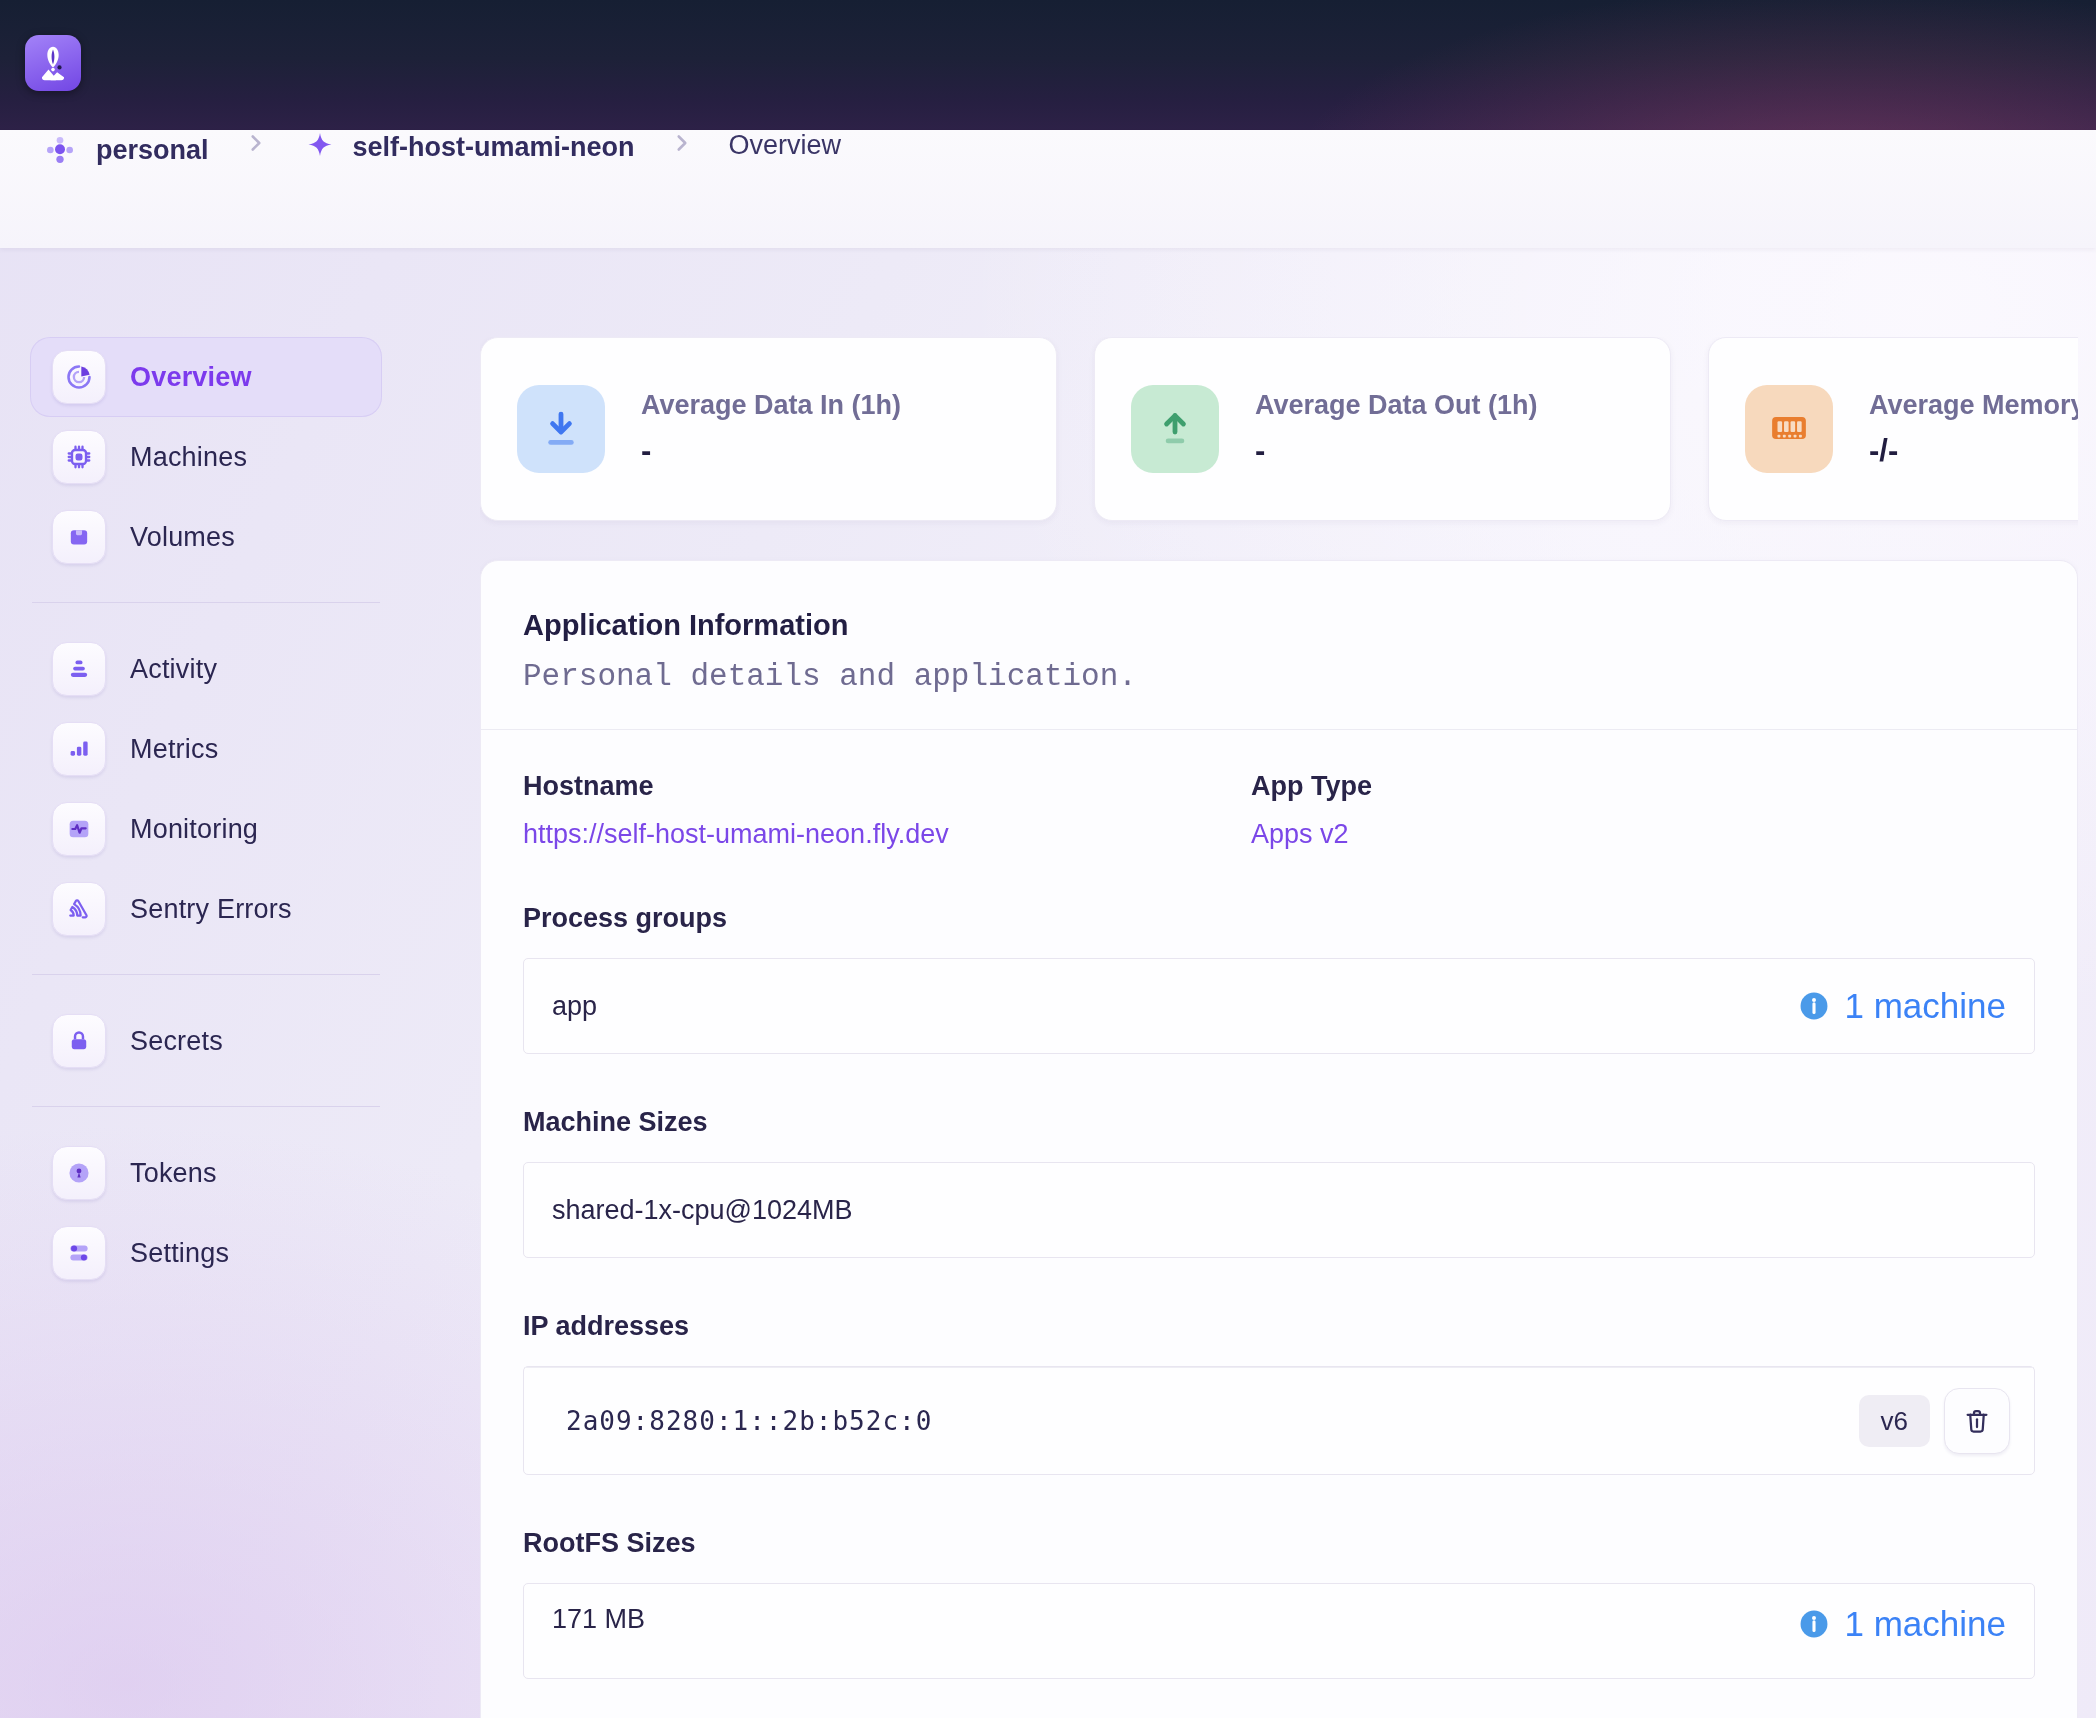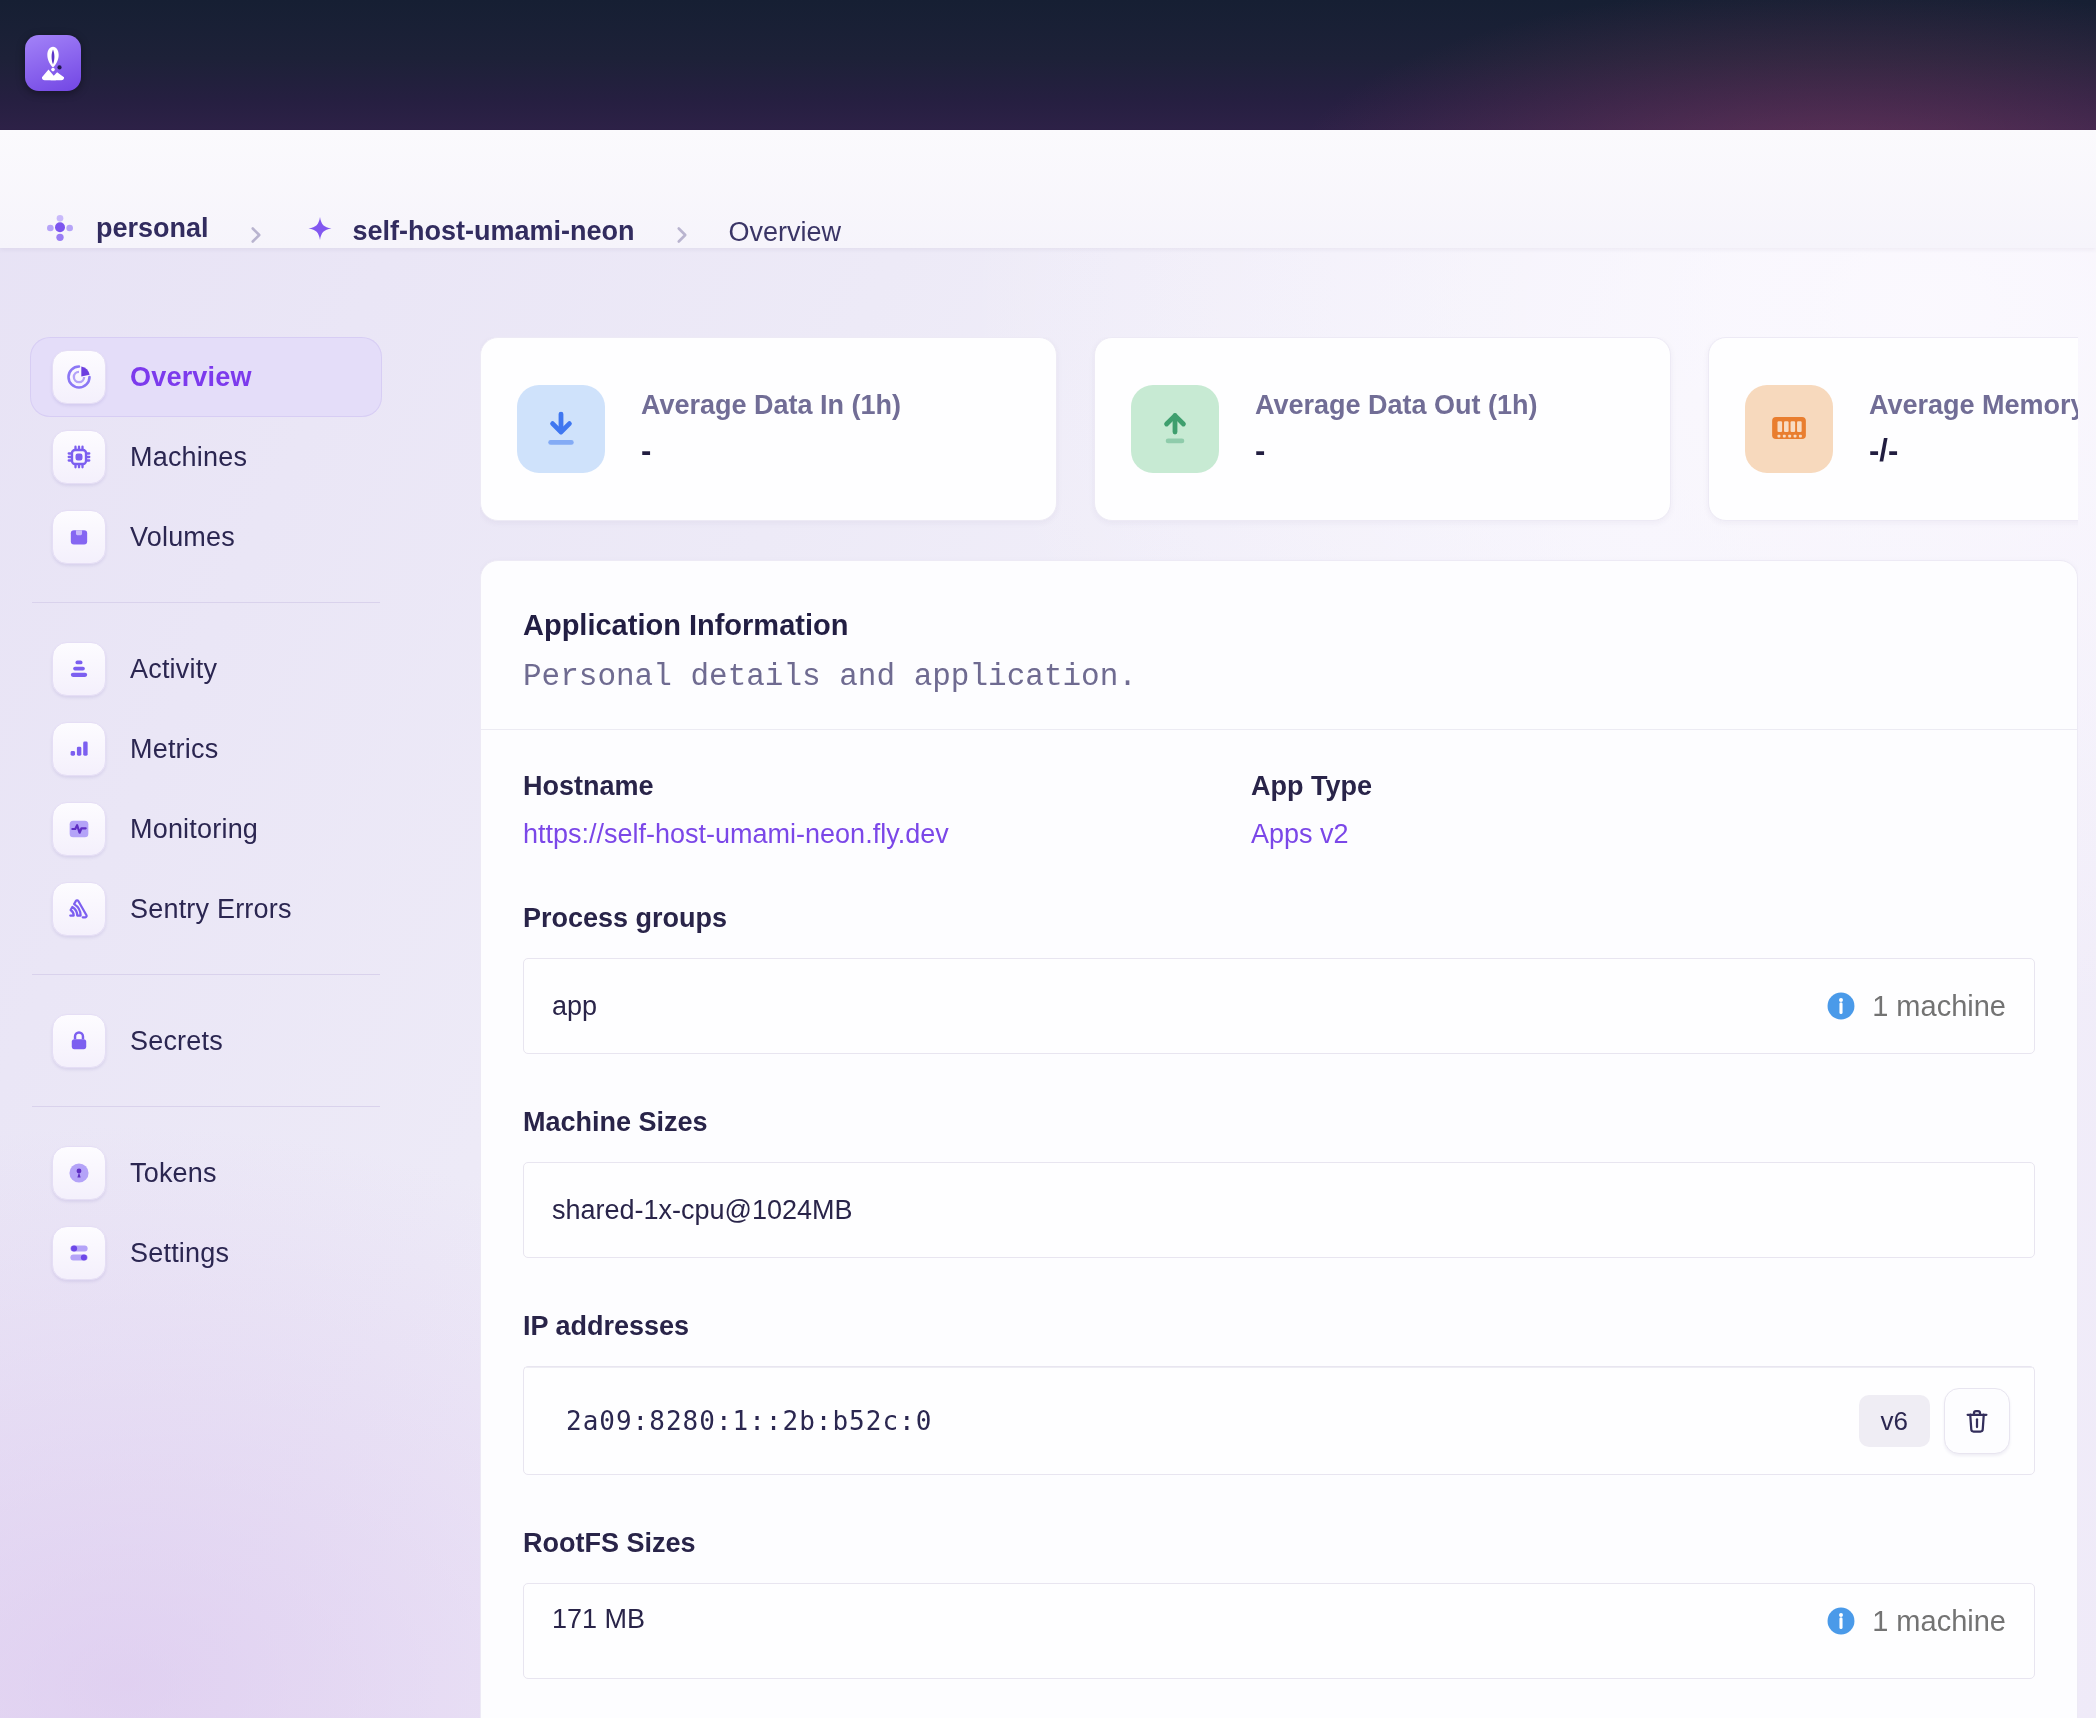--- a/index.html
+++ b/index.html
@@ -11,21 +11,21 @@
       linear-gradient(115deg,#e7e2f5 0%,#edeaf7 35%,#f4f2fb 65%,#efeaf8 100%);}
   
   .topbar{position:absolute;top:0;left:0;right:0;height:130px;
     background:
       radial-gradient(900px 320px at 88% 140%, rgba(164,72,112,0.45), transparent 62%),
       linear-gradient(180deg,#161f33 0%,#1d2138 45%,#261f41 78%,#2d2147 100%);}
   .logo{position:absolute;left:25px;top:35px;width:56px;height:56px;border-radius:14px;
     background:linear-gradient(160deg,#a383f8,#7246e4);display:flex;align-items:center;justify-content:center;
     box-shadow:0 2px 8px rgba(0,0,0,.4);}
   
-  .crumbbar{position:absolute;top:130px;left:0;right:0;height:118px;display:flex;align-items:flex-end;
+  .crumbbar{position:absolute;top:130px;left:0;right:0;height:118px;display:flex;align-items:flex-start;
     gap:34px;padding-left:40px;background:linear-gradient(180deg,#fbfafd,#f6f4fb);
     box-shadow:0 2px 4px rgba(60,45,110,0.06);}
   .crumb{display:flex;align-items:center;gap:16px;font-size:27px;font-weight:600;color:#322c5f;cursor:pointer;}
   .crumb-page{font-size:27px;font-weight:500;color:#3a3566;}
   .chev{display:flex;}
   
   .sidebar{position:absolute;left:30px;top:337px;width:352px;}
   .nav-item{display:flex;align-items:center;height:80px;border-radius:20px;cursor:pointer;}
   .nav-item.active{background:#e4ddf9;box-shadow:inset 0 0 0 1px rgba(140,110,220,.14);}
   .icon-box{width:52px;height:52px;margin-left:22px;border-radius:15px;flex:0 0 auto;
@@ -54,21 +54,21 @@
   .ai-body{padding:40px 42px 0;}
   .two-col{display:flex;}
   .col-host{width:728px;flex:0 0 auto;}
   .field-label{font-size:27px;line-height:32px;font-weight:600;color:#292449;}
   .field-link{font-size:27px;line-height:32px;color:#7b47e8;margin-top:16px;font-weight:400;cursor:pointer;}
   .section{margin-top:52px;}
   .box{margin-top:24px;border:1.5px solid #e8e5f0;border-radius:5px;background:#fefeff;}
   .box-row{height:94px;display:flex;align-items:center;padding:0 28px;}
   .row-name{font-size:27px;color:#292449;}
   .row-right{margin-left:auto;display:flex;align-items:center;gap:14px;}
-  .machine-count{font-size:29px;color:#737373;}
+  .machine-count{font-size:35px;color:#3b82f6;}
   .mono{font-family:"DejaVu Sans Mono",monospace;font-size:26px;color:#2b2750;letter-spacing:1px;}
   .ip-row{height:106px;display:flex;align-items:center;padding:0 24px 0 42px;}
   .ip-divider{height:1px;background:#eeedf4;}
   .pill-badge{height:52px;display:flex;align-items:center;padding:0 22px;border-radius:10px;
     background:#efedf4;font-size:26px;font-weight:500;color:#2b2750;}
   .trash-btn{width:66px;height:66px;border-radius:15px;background:#fdfdff;border:1.5px solid #e8e5f0;
     box-shadow:0 2px 3px rgba(70,55,130,.08);display:flex;align-items:center;justify-content:center;cursor:pointer;}
   .rootfs-row{display:flex;align-items:flex-start;padding:20px 28px 0 28px;height:74px;}
 </style>
 </head>

